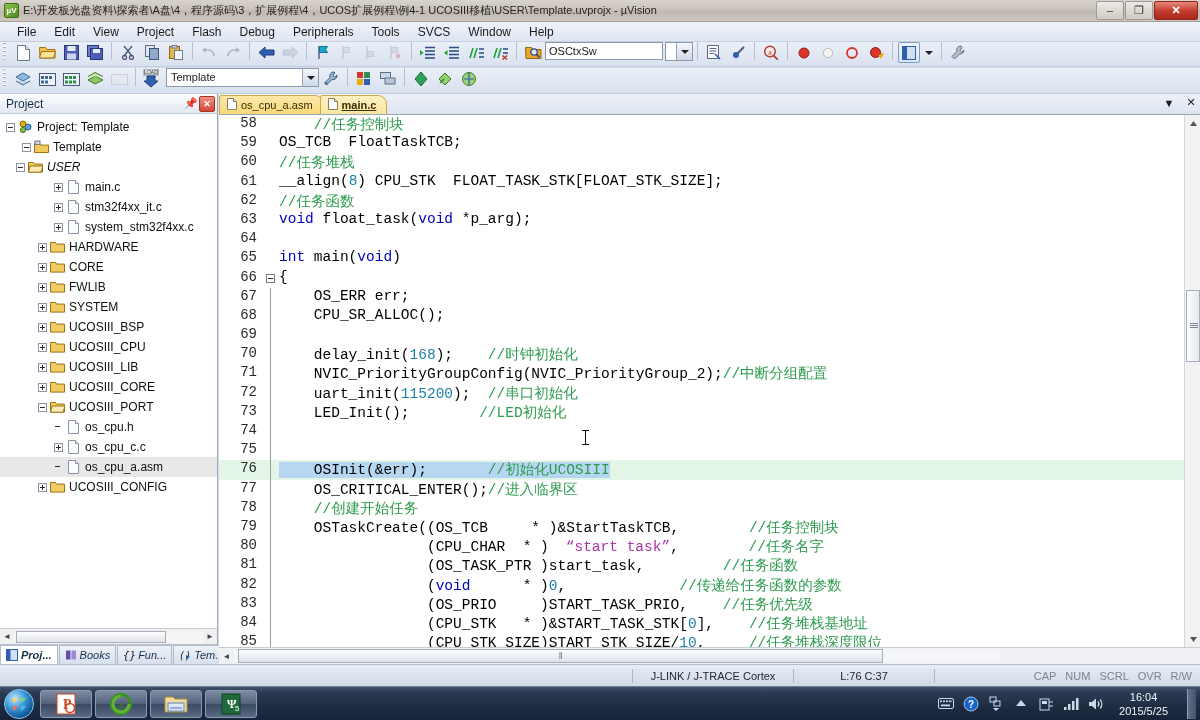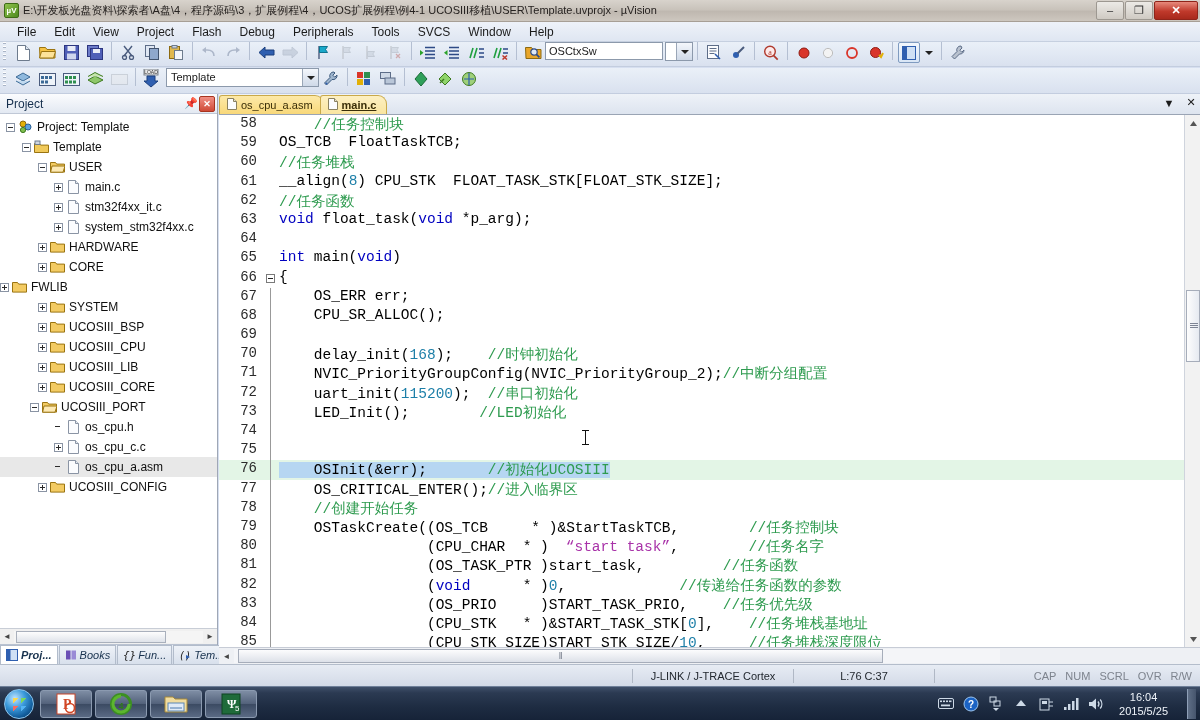--- a/index.html
+++ b/index.html
@@ -692,21 +692,21 @@
             <span class="tlabel">Project: Template</span>
           </div>
           <div class="tnode" style="padding-left: 22px;">
             <span class="expander "></span>
             <svg width="15" height="14" viewBox="0 0 15 14" class="ico">
               <path d="M.5 3.5h5l1.2 1.6h7.8v7.4H.5z" fill="#f0c95a" stroke="#9a7411"></path>
               <rect x="1" y="1" width="5" height="3.5" fill="#cfd6e2" stroke="#6d7b8d"></rect>
             </svg>
             <span class="tlabel">Template</span>
           </div>
-          <div class="tnode" style="padding-left: 38px;">
+          <div class="tnode" style="padding-left: 16px; font-style: italic;">
             <span class="expander "></span>
             <svg width="15" height="14" viewBox="0 0 15 14" class="ico">
               <path d="M.5 2.5h5l1.2 1.6h7.8v8H.5z" fill="#f3cb63" stroke="#9a7411"></path>
               <path d="M2 6h13l-2 6.2H.6z" fill="#fde9b4" stroke="#9a7411"></path>
             </svg>
             <span class="tlabel">USER</span>
           </div>
           <div class="tnode" style="padding-left: 54px;">
             <span class="expander plus"></span>
             <svg width="15" height="14" viewBox="0 0 15 14" class="ico">
@@ -738,21 +738,21 @@
             </svg>
             <span class="tlabel">HARDWARE</span>
           </div>
           <div class="tnode" style="padding-left: 38px;">
             <span class="expander plus"></span>
             <svg width="15" height="14" viewBox="0 0 15 14" class="ico">
               <path d="M.5 2.5h5l1.2 1.6h7.8v8H.5z" fill="#f3cb63" stroke="#9a7411"></path>
             </svg>
             <span class="tlabel">CORE</span>
           </div>
-          <div class="tnode" style="">
+          <div class="tnode" style="padding-left: 38px;">
             <span class="expander plus"></span>
             <svg width="15" height="14" viewBox="0 0 15 14" class="ico">
               <path d="M.5 2.5h5l1.2 1.6h7.8v8H.5z" fill="#f3cb63" stroke="#9a7411"></path>
             </svg>
             <span class="tlabel">FWLIB</span>
           </div>
           <div class="tnode" style="padding-left: 38px;">
             <span class="expander plus"></span>
             <svg width="15" height="14" viewBox="0 0 15 14" class="ico">
               <path d="M.5 2.5h5l1.2 1.6h7.8v8H.5z" fill="#f3cb63" stroke="#9a7411"></path>
@@ -780,21 +780,21 @@
             </svg>
             <span class="tlabel">UCOSIII_LIB</span>
           </div>
           <div class="tnode" style="padding-left: 38px;">
             <span class="expander plus"></span>
             <svg width="15" height="14" viewBox="0 0 15 14" class="ico">
               <path d="M.5 2.5h5l1.2 1.6h7.8v8H.5z" fill="#f3cb63" stroke="#9a7411"></path>
             </svg>
             <span class="tlabel">UCOSIII_CORE</span>
           </div>
-          <div class="tnode" style="padding-left: 30px;">
+          <div class="tnode" style="padding-left: 38px;">
             <span class="expander "></span>
             <svg width="15" height="14" viewBox="0 0 15 14" class="ico">
               <path d="M.5 2.5h5l1.2 1.6h7.8v8H.5z" fill="#f3cb63" stroke="#9a7411"></path>
               <path d="M2 6h13l-2 6.2H.6z" fill="#fde9b4" stroke="#9a7411"></path>
             </svg>
             <span class="tlabel">UCOSIII_PORT</span>
           </div>
           <div class="tnode" style="padding-left: 54px;">
             <span class="expander none"></span>
             <svg width="15" height="14" viewBox="0 0 15 14" class="ico">

